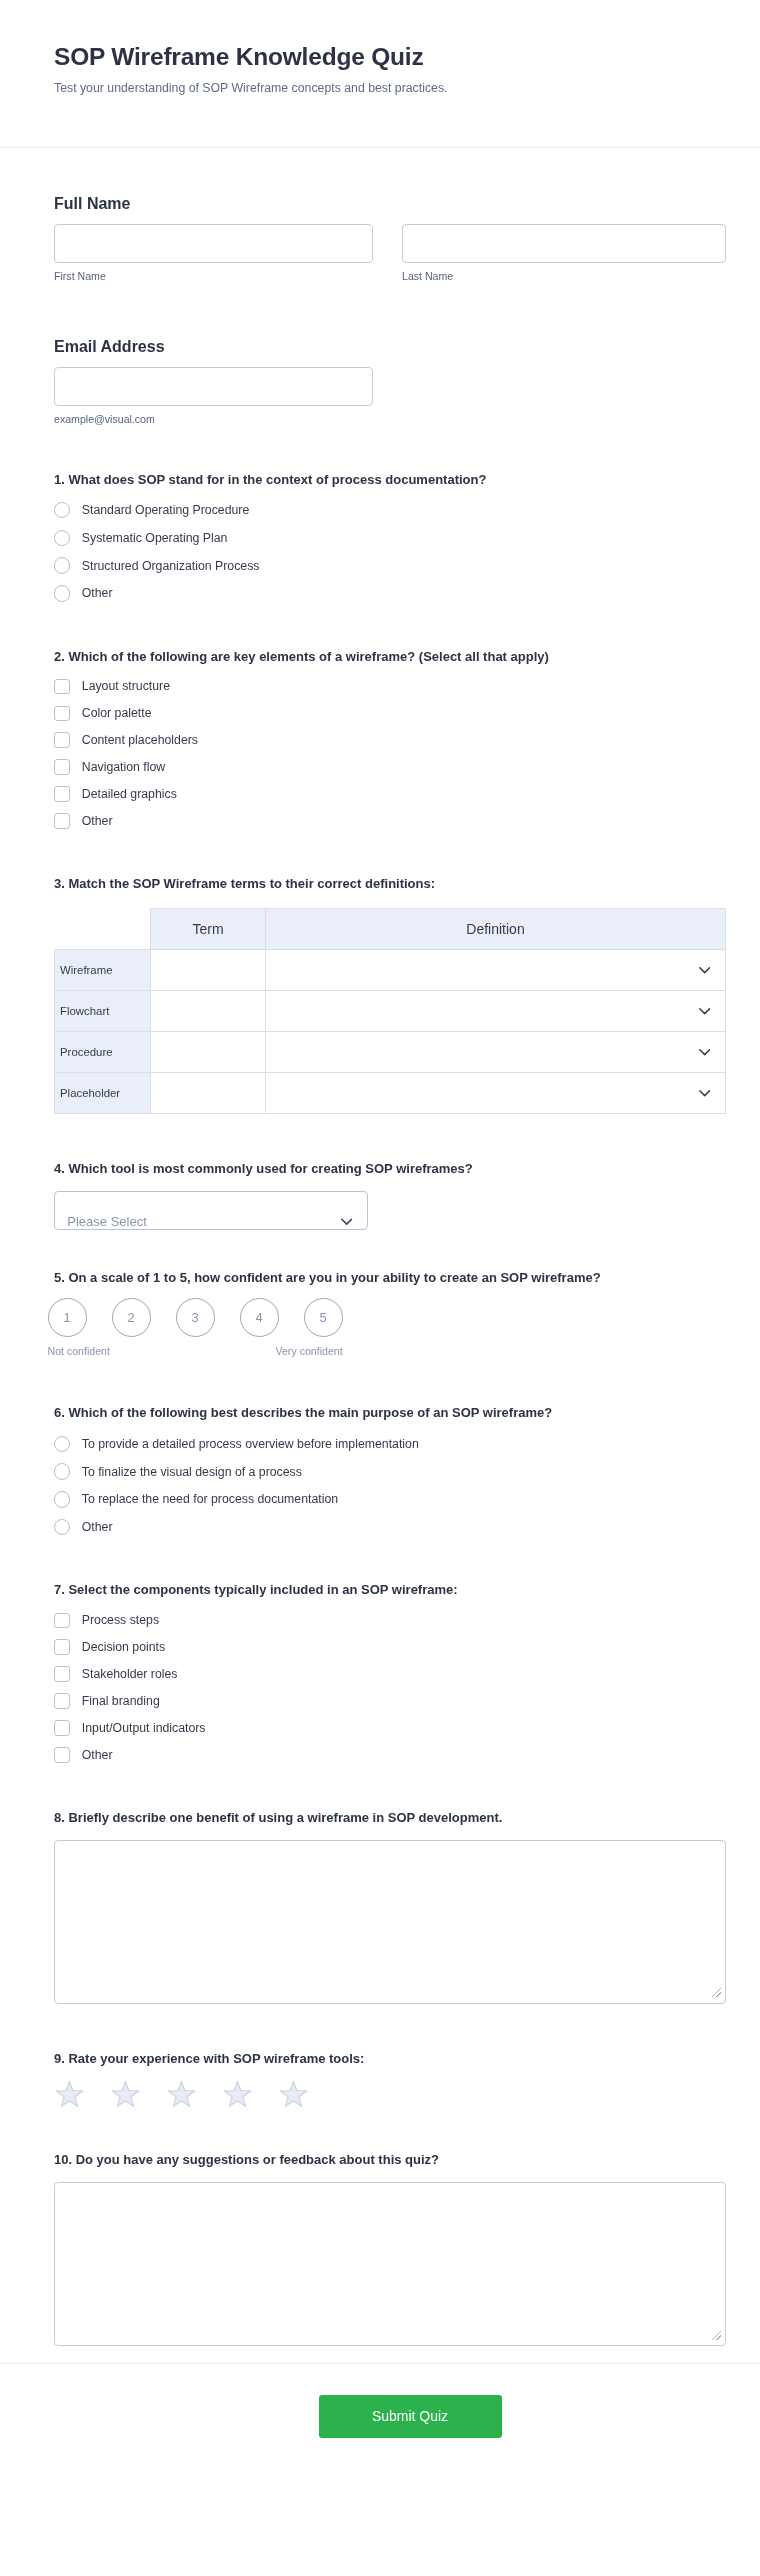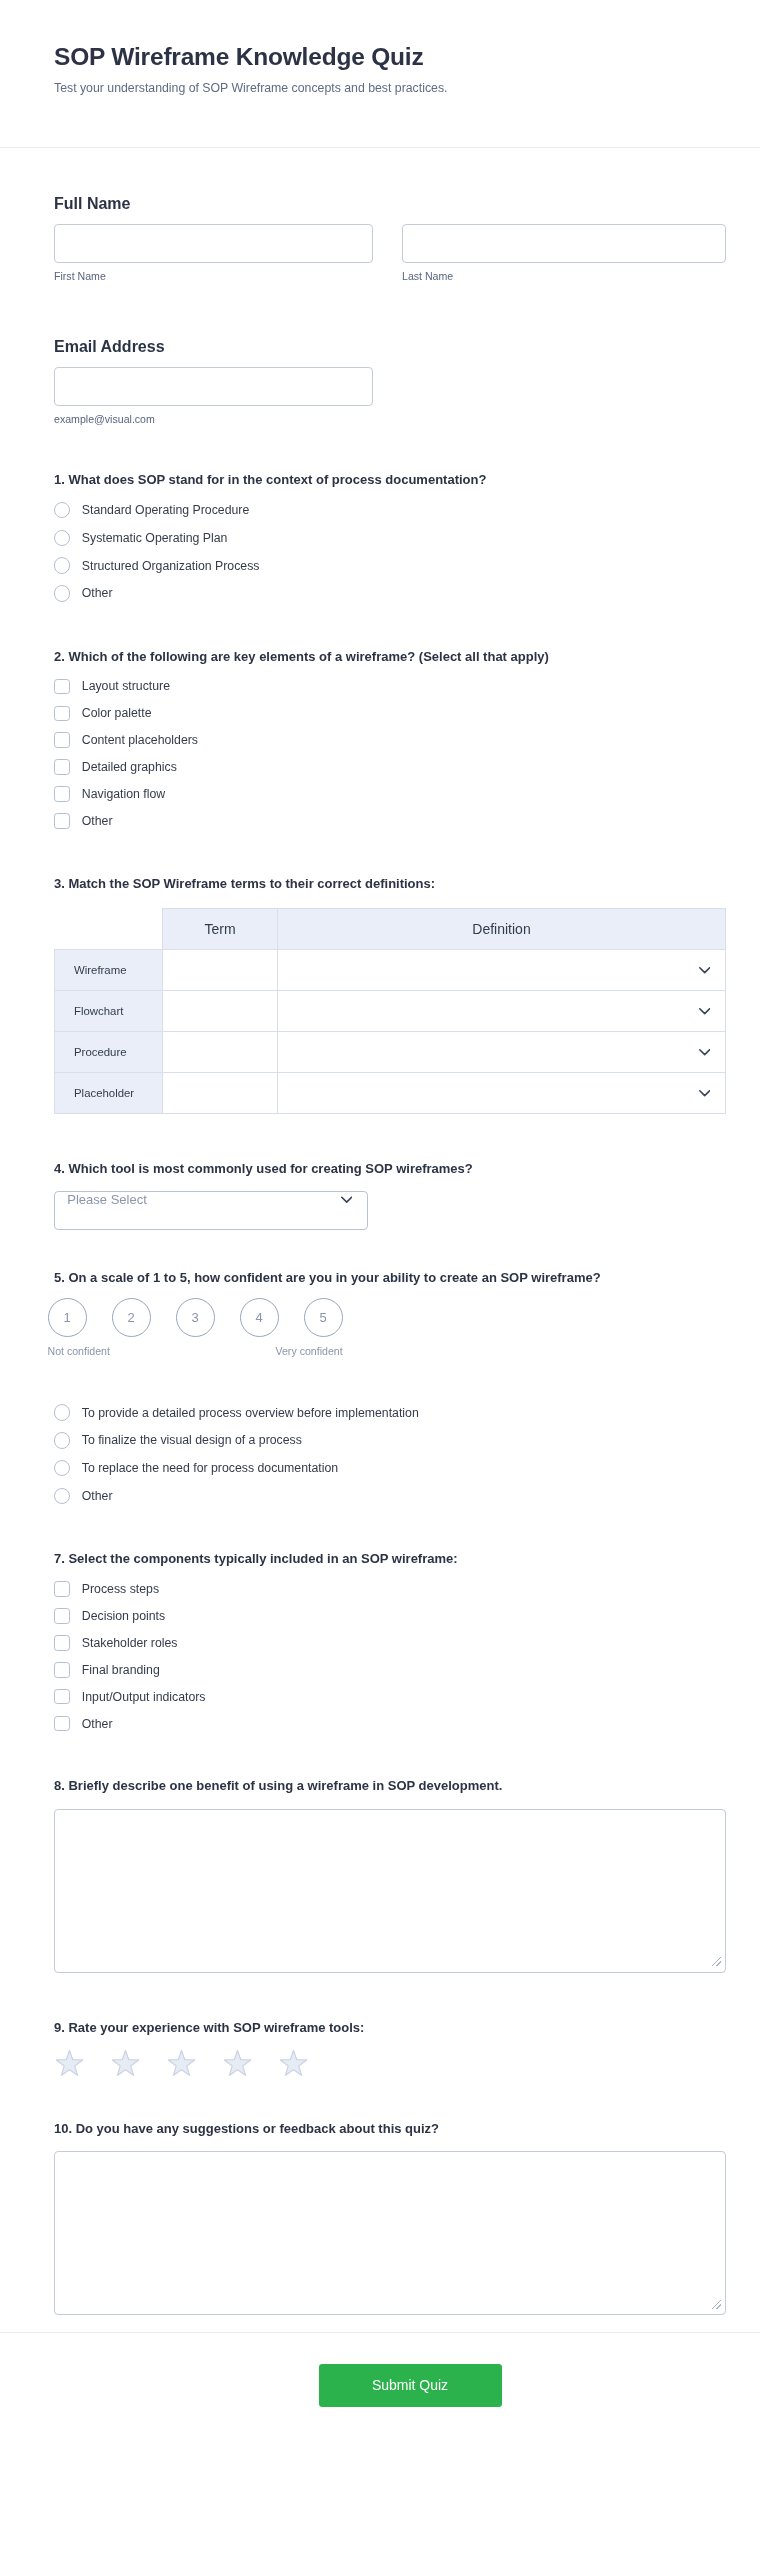--- a/index.html
+++ b/index.html
@@ -51,33 +51,33 @@
   .option-label { font-size:12.3px; color:#343c4c; }
 
   
   .match-table { margin-top:14.7px; width:672px; border-collapse:collapse; }
   .match-table td, .match-table th { height:41px; border:0.8px solid #d8dfeb; }
   .corner-cell { border:none !important; background:#fff; }
   .col-header {
     background:#e9eef8; font-weight:normal; font-size:14px; color:#343c4c; text-align:center;
   }
   .row-label-cell {
-    background:#e9eef8; width:108px; font-size:11.4px; color:#343c4c;
-    padding-left:19px; text-align:left; font-weight:normal;
+    background:#e9eef8; width:96px; font-size:11.4px; color:#343c4c;
+    padding-left:5px; text-align:left; font-weight:normal;
   }
   .term-col { width:115px; }
   .term-cell { background:#fff; }
   .def-cell { background:#fff; position:relative; }
   .def-cell .chev { position:absolute; right:14.7px; top:50%; transform:translateY(-50%); }
 
   
   .select-box {
     margin-top:13px; width:314px; height:39px;
     border:0.8px solid #b9c2d4; border-radius:4.1px; background:#fff;
-    display:flex; align-items:flex-start; justify-content:space-between;
+    display:flex; align-items:flex-end; justify-content:space-between;
     padding:0 14.7px 0 12.3px; cursor:pointer;
   }
   .select-placeholder { font-size:13px; color:#8a96ab; }
 
   
   .scale-row { margin-top:11.4px; margin-left:-6.5px; display:flex; gap:25px; }
   .scale-circle {
     width:39px; height:39px; border:0.8px solid #9aa6bf; border-radius:50%;
     background:#fff; display:flex; align-items:center; justify-content:center;
     font-size:13px; color:#8a96ab; cursor:pointer;
@@ -181,25 +181,25 @@
       <div class="option-row">
         <span class="checkbox"></span>
         <span class="option-label">Color palette</span>
       </div>
       <div class="option-row">
         <span class="checkbox"></span>
         <span class="option-label">Content placeholders</span>
       </div>
       <div class="option-row">
         <span class="checkbox"></span>
+        <span class="option-label">Navigation flow</span>
+      </div>
+      <div class="option-row">
+        <span class="checkbox"></span>
         <span class="option-label">Detailed graphics</span>
-      </div>
-      <div class="option-row">
-        <span class="checkbox"></span>
-        <span class="option-label">Navigation flow</span>
       </div>
       <div class="option-row">
         <span class="checkbox"></span>
         <span class="option-label">Other</span>
       </div>
     </div>
   </div>
 
   <div class="question">
     <div class="q-label">3. Match the SOP Wireframe terms to their correct definitions:</div>
@@ -279,20 +279,21 @@
       <div class="scale-circle">4</div>
       <div class="scale-circle">5</div>
     </div>
     <div class="scale-labels">
       <span class="scale-min">Not confident</span>
       <span class="scale-max">Very confident</span>
     </div>
   </div>
 
   <div class="question">
+    <div class="q-label">6. Which of the following best describes the main purpose of an SOP wireframe?</div>
     <div class="options">
       <div class="option-row">
         <span class="radio"></span>
         <span class="option-label">To provide a detailed process overview before implementation</span>
       </div>
       <div class="option-row">
         <span class="radio"></span>
         <span class="option-label">To finalize the visual design of a process</span>
       </div>
       <div class="option-row">

